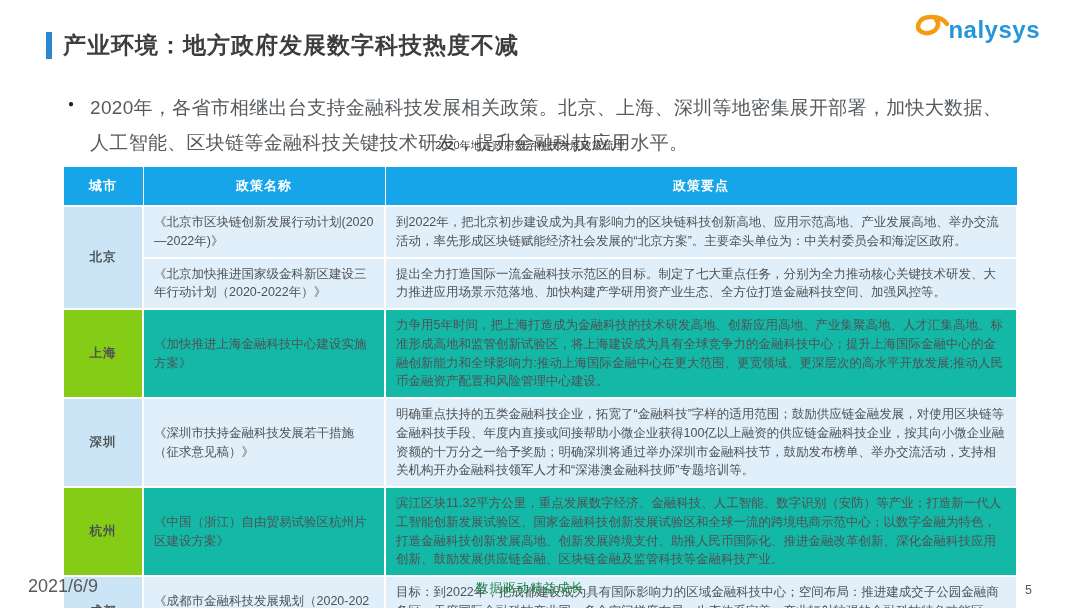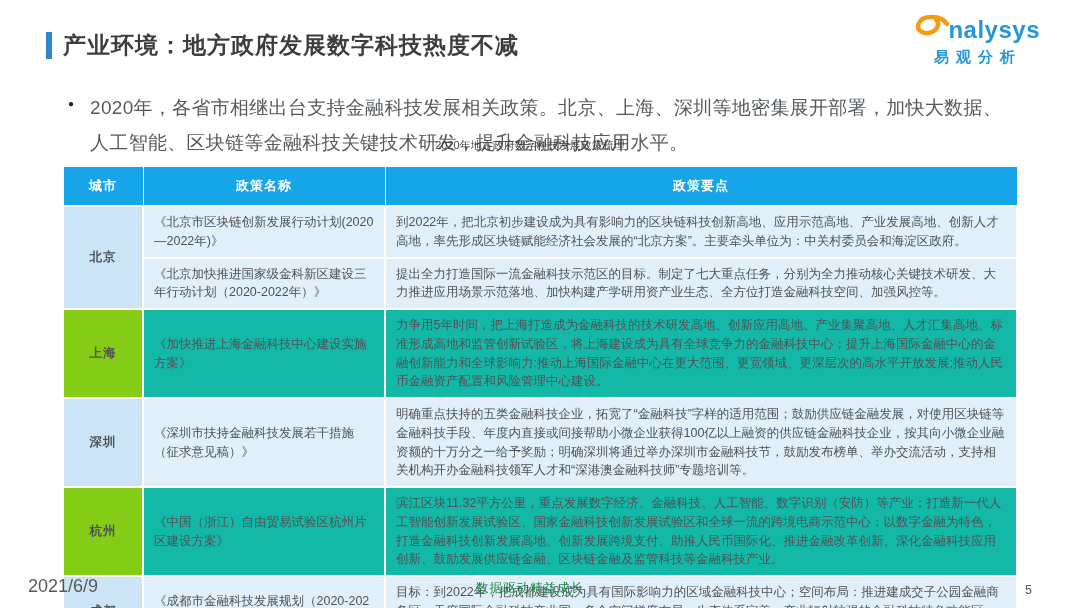--- a/index.html
+++ b/index.html
@@ -58,21 +58,20 @@
 
   <div class="logo">
     <div class="logo-top">
       <span>
         <svg width="42" height="30" viewBox="0 0 42 30">
           <path d="M36 11 C30 2 11 1.5 7.5 11 C5 18.5 14.5 22.5 22 18.5 C27.5 15.5 28.5 9.5 25 6.5" stroke="#f39c12" stroke-width="4.5" fill="none" stroke-linecap="round"></path>
         </svg>
       </span>
       <span class="logo-en">nalysys</span>
     </div>
-    <div class="logo-cn">易观分析</div>
   </div>
 
   <div class="bullet-row">
     <span class="bullet-dot">●</span>
     <p class="bullet-text">2020年，各省市相继出台支持金融科技发展相关政策。北京、上海、深圳等地密集展开部署，加快大数据、人工智能、区块链等金融科技关键技术研发，提升金融科技应用水平。</p>
   </div>
 
   <div class="table-title">2020年地方政府数字科技发展政策梳理</div>
 
   <div class="watermark">
@@ -91,21 +90,21 @@
       <tr>
         <th>城市</th>
         <th>政策名称</th>
         <th>政策要点</th>
       </tr>
     </thead>
     <tbody>
       <tr class="band-a">
         <td class="city" rowspan="2">北京</td>
         <td class="pname">《北京市区块链创新发展行动计划(2020—2022年)》</td>
-        <td class="ppoints">到2022年，把北京初步建设成为具有影响力的区块链科技创新高地、应用示范高地、产业发展高地、创新人才高地，率先形成区块链赋能经济社会发展的“北京方案”。主要牵头单位为：中关村委员会和海淀区政府。</td>
+        <td class="ppoints">到2022年，把北京初步建设成为具有影响力的区块链科技创新高地、应用示范高地、产业发展高地、举办交流活动，率先形成区块链赋能经济社会发展的“北京方案”。主要牵头单位为：中关村委员会和海淀区政府。</td>
       </tr>
       <tr class="band-a">
         <td class="pname">《北京加快推进国家级金科新区建设三年行动计划（2020-2022年）》</td>
         <td class="ppoints">提出全力打造国际一流金融科技示范区的目标。制定了七大重点任务，分别为全力推动核心关键技术研发、大力推进应用场景示范落地、加快构建产学研用资产业生态、全方位打造金融科技空间、加强风控等。</td>
       </tr>
       <tr class="band-b">
         <td class="city">上海</td>
         <td class="pname">《加快推进上海金融科技中心建设实施方案》</td>
         <td class="ppoints">力争用5年时间，把上海打造成为金融科技的技术研发高地、创新应用高地、产业集聚高地、人才汇集高地、标准形成高地和监管创新试验区，将上海建设成为具有全球竞争力的金融科技中心；提升上海国际金融中心的金融创新能力和全球影响力:推动上海国际金融中心在更大范围、更宽领域、更深层次的高水平开放发展;推动人民币金融资产配置和风险管理中心建设。</td>
       </tr>

